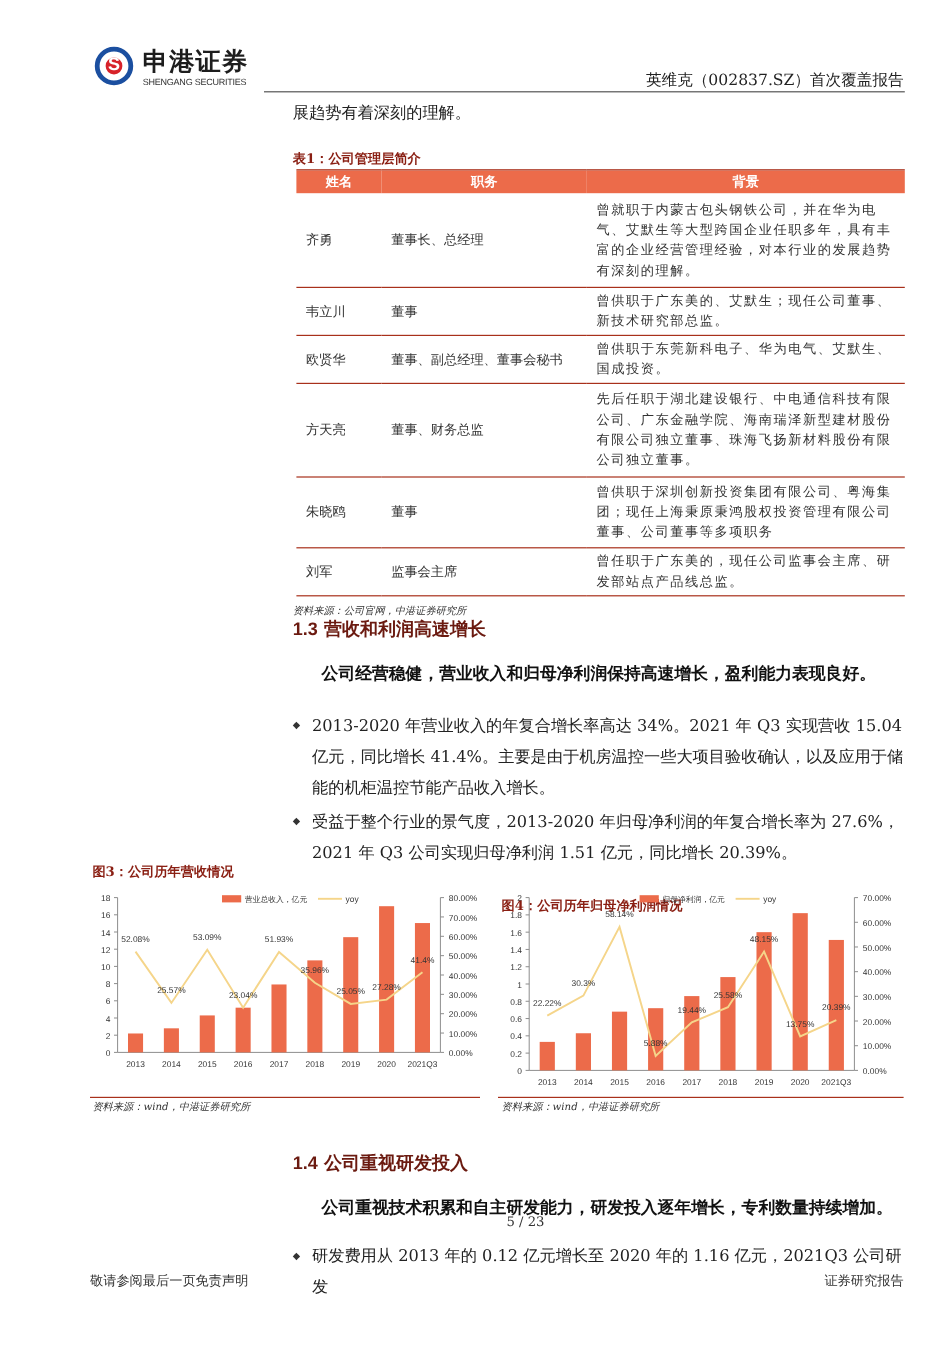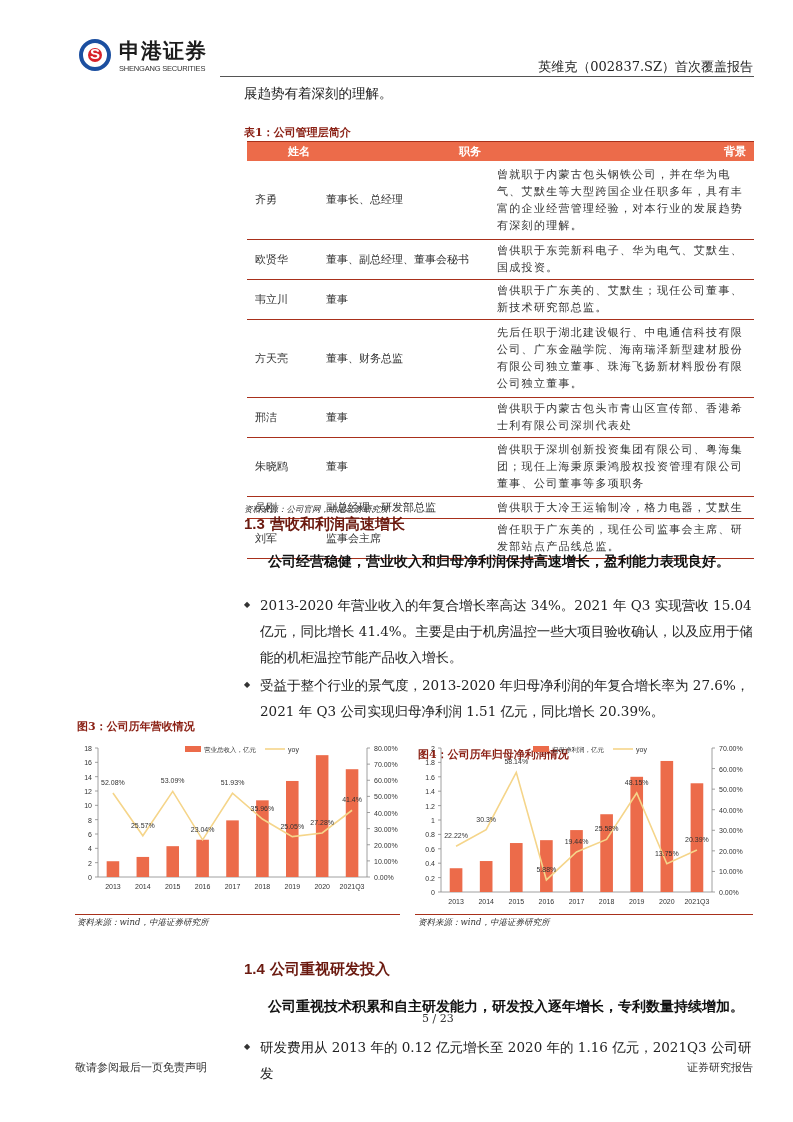--- a/index.html
+++ b/index.html
@@ -18,21 +18,21 @@
     .logo-en { position: absolute; left: 40px; top: 27px; font-size: 7.5px; color: #333; font-family: "Liberation Sans", sans-serif; letter-spacing: -0.2px; }
     .header-rule { left: 220px; top: 76px; width: 534px; height: 1px; background: #555; }
     .header-title { right: 40px; top: 58px; font-size: 13px; color: #222; font-family: "DejaVu Serif", serif; }
     
     .para { font-family: "DejaVu Serif", serif; font-size: 13.5px; color: #222; }
     .caption { font-weight: bold; color: #8a1f13; font-size: 11px; font-family: "DejaVu Serif", serif; }
     .source { font-style: italic; font-size: 8.5px; color: #333; font-family: "DejaVu Serif", serif; }
     
     table.mgmt { position: absolute; left: 247px; top: 141px; width: 507px; border-collapse: collapse;
                  font-family: "DejaVu Serif", serif; font-size: 11px; color: #333; }
-    table.mgmt th { background: #ec6b4a; color: #fff; text-align: right; font-weight: bold; padding: 2px 8px;
+    table.mgmt th { background: #ec6b4a; color: #fff; text-align: center; font-weight: bold; padding: 2px 8px;
                     height: 15px; font-size: 11px; border-top: 1px solid #a8301b; }
     table.mgmt td { padding: 2px 8px; border-bottom: 1.5px solid #a8301b; vertical-align: middle; line-height: 17px; }
     table.mgmt td.bg { letter-spacing: 1.3px; }
     .col-name { width: 55px; }
     .col-role { width: 155px; }
     .section { font-size: 15px; font-weight: bold; color: #6b1a10; font-family: "DejaVu Serif", serif; }
     .section .num { font-family: "Liberation Sans", sans-serif; }
     .lead { font-weight: bold; font-size: 14px; color: #111; font-family: "DejaVu Serif", serif; margin-left: 24px; }
     .bullet-list { width: 512px; line-height: 26px; }
     .bullet { position: relative; padding-left: 16px; }
@@ -68,48 +68,38 @@
       <th>背景</th>
     </tr>
   </thead>
   <tbody>
     <tr style="height:78px">
       <td>齐勇</td>
       <td>董事长、总经理</td>
       <td class="bg">曾就职于内蒙古包头钢铁公司，并在华为电气、艾默生等大型跨国企业任职多年，具有丰富的企业经营管理经验，对本行业的发展趋势有深刻的理解。</td>
     </tr>
     <tr style="height:40px">
+      <td>韦立川</td>
+      <td>董事</td>
+      <td class="bg">曾供职于广东美的、艾默生；现任公司董事、新技术研究部总监。</td>
+    </tr>
+    <tr style="height:40px">
       <td>欧贤华</td>
       <td>董事、副总经理、董事会秘书</td>
       <td class="bg">曾供职于东莞新科电子、华为电气、艾默生、国成投资。</td>
-    </tr>
-    <tr style="height:40px">
-      <td>韦立川</td>
-      <td>董事</td>
-      <td class="bg">曾供职于广东美的、艾默生；现任公司董事、新技术研究部总监。</td>
     </tr>
     <tr style="height:78px">
       <td>方天亮</td>
       <td>董事、财务总监</td>
       <td class="bg">先后任职于湖北建设银行、中电通信科技有限公司、广东金融学院、海南瑞泽新型建材股份有限公司独立董事、珠海飞扬新材料股份有限公司独立董事。</td>
     </tr>
-    <tr style="height:40px">
-      <td>邢洁</td>
-      <td>董事</td>
-      <td class="bg">曾供职于内蒙古包头市青山区宣传部、香港希士利有限公司深圳代表处</td>
-    </tr>
     <tr style="height:59px">
       <td>朱晓鸥</td>
       <td>董事</td>
       <td class="bg">曾供职于深圳创新投资集团有限公司、粤海集团；现任上海秉原秉鸿股权投资管理有限公司董事、公司董事等多项职务</td>
-    </tr>
-    <tr style="height:21px">
-      <td>吴刚</td>
-      <td>副总经理、研发部总监</td>
-      <td class="bg">曾供职于大冷王运输制冷，格力电器，艾默生</td>
     </tr>
     <tr style="height:40px">
       <td>刘军</td>
       <td>监事会主席</td>
       <td class="bg">曾任职于广东美的，现任公司监事会主席、研发部站点产品线总监。</td>
     </tr>
   </tbody>
 </table>
 <div class="abs source" style="left:244px; top:504px;">资料来源：公司官网，中港证券研究所</div>
 

